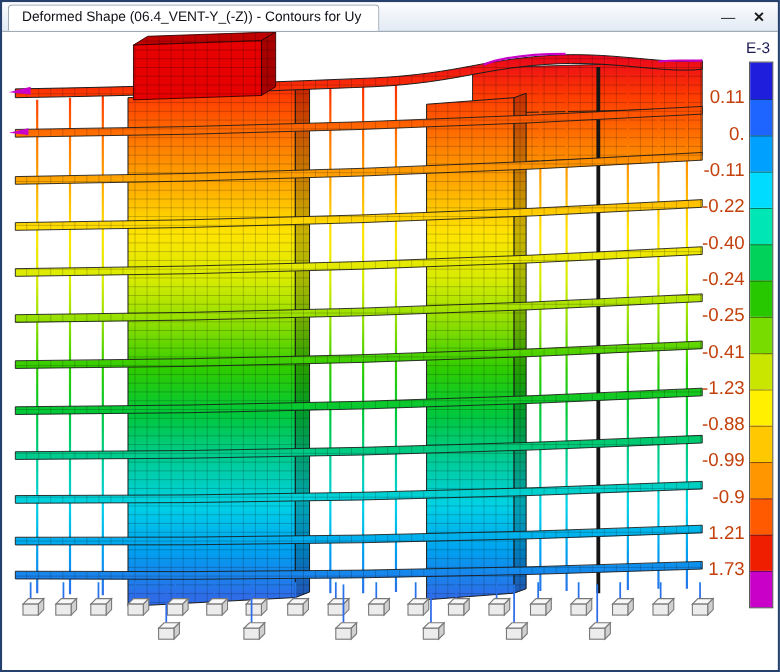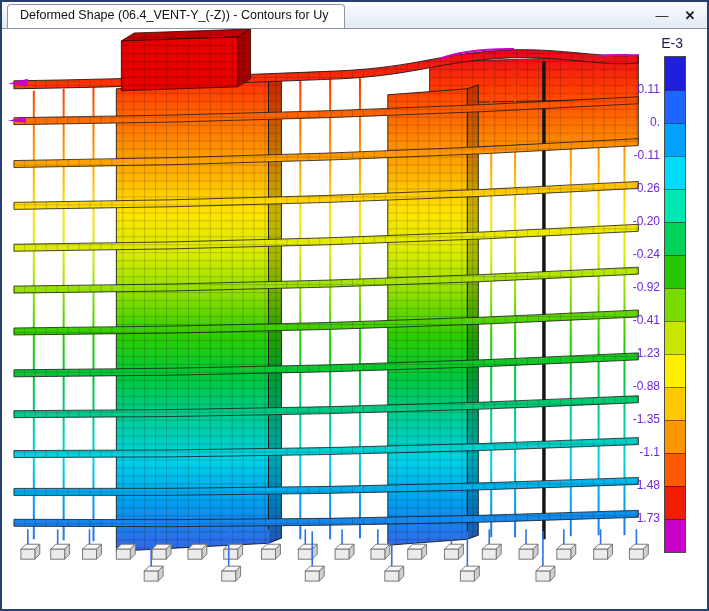--- a/index.html
+++ b/index.html
@@ -4,28 +4,28 @@
 <style>
   html,body{margin:0;padding:0;background:#9aa4b0;font-family:"Liberation Sans",sans-serif;}
   .window{width:709px;height:611px;box-sizing:border-box;border:2px solid #26406e;background:#ffffff;position:relative;overflow:hidden;}
   .titlebar{height:26px;background:linear-gradient(#fbfcfe,#e2eaf4);border-bottom:1px solid #8c98a8;display:flex;align-items:stretch;justify-content:space-between;}
   .title-tab{background:#ffffff;border:1px solid #8c98a8;border-bottom:none;border-radius:4px 4px 0 0;margin:2px 0 0 5px;padding:3px 16px 0 12px;font-size:12.5px;color:#101018;white-space:nowrap;}
   .tb-buttons{display:flex;align-items:center;padding-right:4px;gap:2px;}
   .tb-btn{width:26px;height:20px;display:flex;align-items:center;justify-content:center;font-size:13px;color:#1a1a1a;cursor:default;border-radius:2px;}
   .canvas-wrap{position:relative;width:705px;height:581px;background:#ffffff;}
   .model-svg{display:block;width:705px;height:581px;}
   
-  .legend{position:absolute;top:6px;right:21px;width:64px;}
+  .legend{position:absolute;top:6px;right:4px;width:64px;}
   .legend-unit{text-align:right;font-size:14px;color:#1a1a50;padding-right:3px;margin-bottom:5px;}
   .legend-body{position:relative;height:495px;}
   .legend-bar{position:absolute;right:0;top:0;width:20px;height:495px;border:1px solid #4a4a4a;box-sizing:content-box;}
   .legend-band{width:20px;height:33px;box-sizing:border-box;border-top:1px solid rgba(0,0,0,.45);}
   .legend-band:first-child{border-top:none;}
   .legend-ticks{position:absolute;right:26px;top:0;width:38px;height:100%;}
-  .tick{position:absolute;right:0;font-size:12px;color:#6d28d9;white-space:nowrap;line-height:16px;}
+  .tick{position:absolute;right:0;font-size:17px;color:#c2410c;white-space:nowrap;line-height:16px;}
 </style>
 </head>
 <body>
 
 <div class="window">
 
   <div class="titlebar">
     <div class="title-tab">Deformed Shape (06.4_VENT-Y_(-Z)) - Contours for Uy</div>
     <div class="tb-buttons">
       <div class="tb-btn">—</div>
@@ -287,30 +287,30 @@
         </g>
     </svg>
 
     <div class="legend">
       <div class="legend-unit">E-3</div>
       <div class="legend-body">
         <div class="legend-ticks" id="legend-ticks">
             <div class="tick" style="top: 25px;">0.11</div>
             <div class="tick" style="top: 58px;">0.</div>
             <div class="tick" style="top: 91px;">-0.11</div>
-            <div class="tick" style="top: 124px;">-0.26</div>
-            <div class="tick" style="top: 157px;">-0.20</div>
+            <div class="tick" style="top: 124px;">-0.22</div>
+            <div class="tick" style="top: 157px;">-0.40</div>
             <div class="tick" style="top: 190px;">-0.24</div>
-            <div class="tick" style="top: 223px;">-0.92</div>
+            <div class="tick" style="top: 223px;">-0.25</div>
             <div class="tick" style="top: 256px;">-0.41</div>
             <div class="tick" style="top: 289px;">-1.23</div>
             <div class="tick" style="top: 322px; text-align: center;">-0.88</div>
-            <div class="tick" style="top: 355px;">-1.35</div>
-            <div class="tick" style="top: 388px;">-1.1</div>
-            <div class="tick" style="top: 421px;">1.48</div>
+            <div class="tick" style="top: 355px;">-0.99</div>
+            <div class="tick" style="top: 388px;">-0.9</div>
+            <div class="tick" style="top: 421px;">1.21</div>
             <div class="tick" style="top: 454px;">1.73</div>
           </div>
         <div class="legend-bar" id="legend-bar">
             <div class="legend-band" style="background: rgb(30, 30, 220);"></div>
             <div class="legend-band" style="background: rgb(30, 100, 255);"></div>
             <div class="legend-band" style="background: rgb(0, 160, 255);"></div>
             <div class="legend-band" style="background: rgb(0, 220, 255);"></div>
             <div class="legend-band" style="background: rgb(0, 230, 180);"></div>
             <div class="legend-band" style="background: rgb(0, 210, 90);"></div>
             <div class="legend-band" style="background: rgb(40, 200, 0);"></div>

